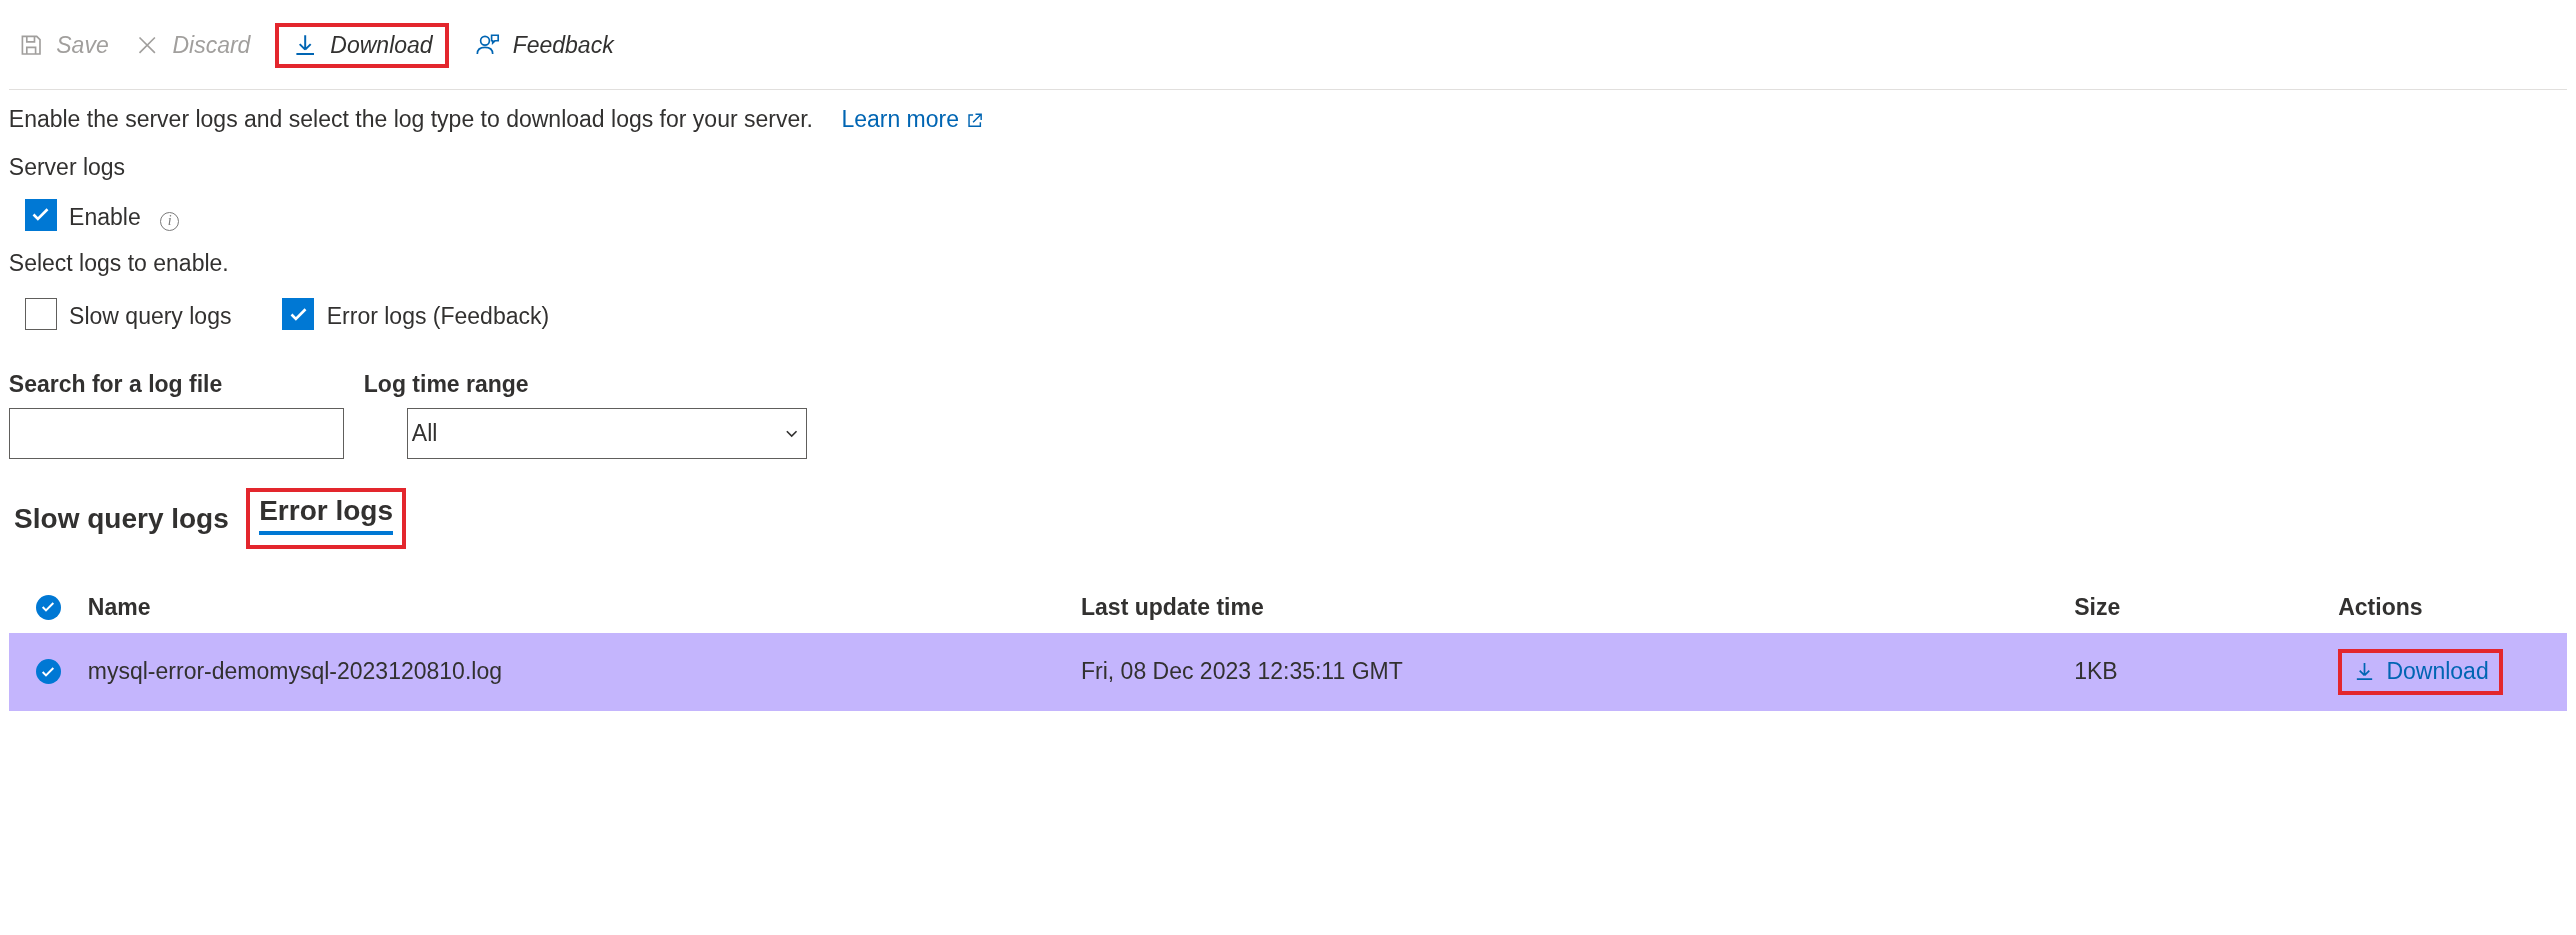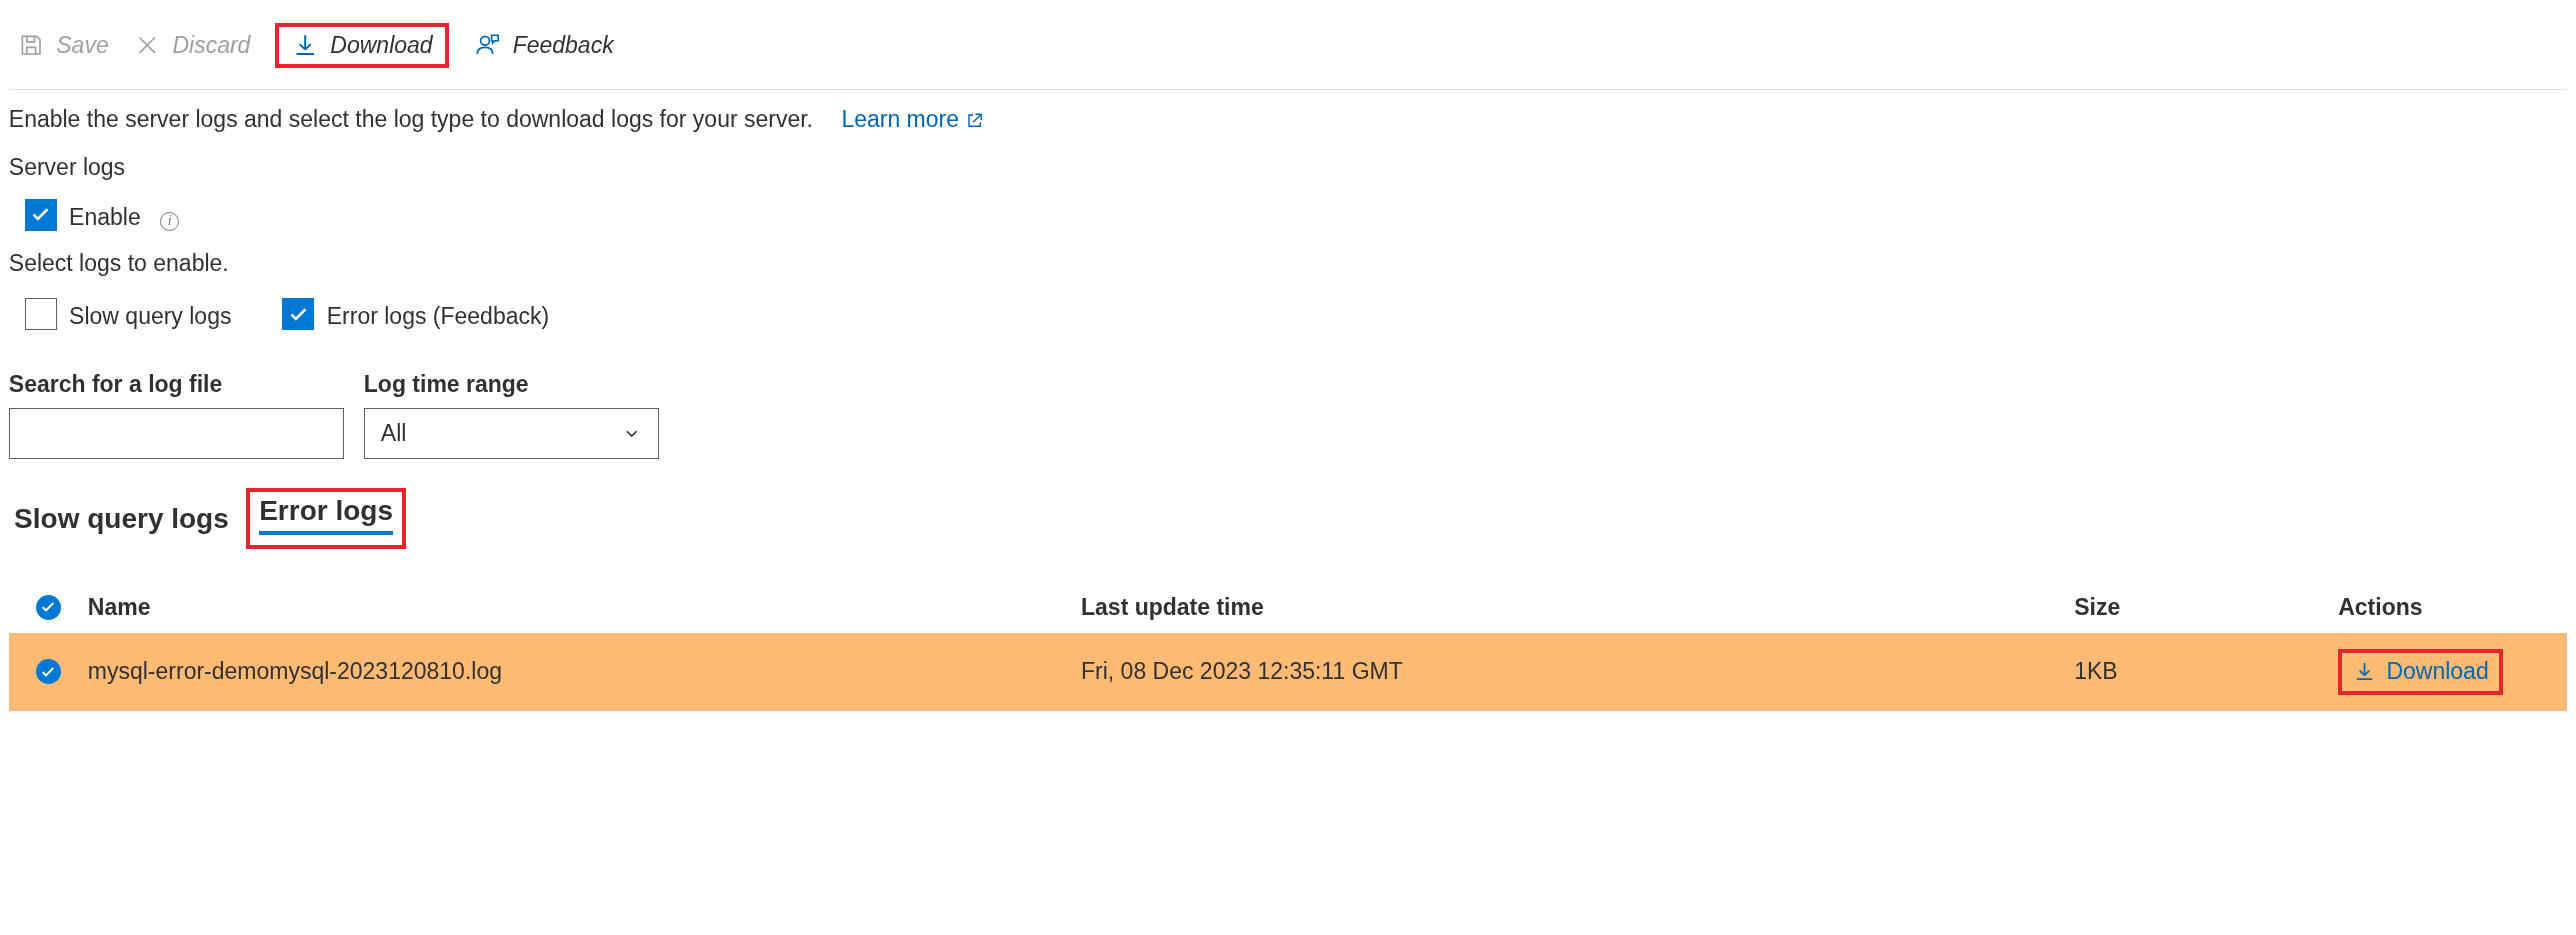--- a/index.html
+++ b/index.html
@@ -66,44 +66,45 @@
     .filters { display: flex; gap: 20px; padding: 10.6px 0 16px 0; }
     .filter-group { display: flex; flex-direction: column; gap: 10.6px; }
     .filter-label { font-weight: 600; }
     .text-input {
       width: 335px; height: 51px;
       border: 0.9px solid #605e5c;
       padding: 0 12.3px;
       font-size: 21px;
     }
     .dropdown {
-      width: 295px; height: 51px;
+      width: 400px; height: 51px;
       border: 0.9px solid #605e5c;
       display: flex; align-items: center; justify-content: space-between;
-      padding: 0 16px;
+      padding: 0 4px;
       cursor: pointer;
+      margin-left: 43px;
     }
     .dropdown svg { width: 19.4px; height: 19.4px; }
     .tabs { display: flex; gap: 17.6px; padding: 12.3px 0 32px 5.3px; align-items: center; }
     .tab { font-size: 28px; font-weight: 600; padding: 3.5px 0; }
     .tab-highlight {
       border: 4.4px solid #e3262d;
       padding: 0 8.8px 10.6px 8.8px;
       display: inline-block;
     }
     .tab-highlight .tab { border-bottom: 4.4px solid #0078d4; padding-bottom: 3.5px; text-align: center; }
     .table { width: 100%; }
     .thead, .trow {
       display: grid;
       grid-template-columns: 79px 1fr 1fr 264px 229px;
       align-items: center;
       padding: 12.3px 0;
     }
     .thead .tcell { font-weight: 600; }
-    .trow { background: #fdba74; padding: 16px 0; }
+    .trow { background: #c4b5fd; padding: 16px 0; }
     .tcell-check { display: flex; justify-content: center; }
     .radio-check {
       width: 25px; height: 25px;
       background: #0078d4;
       border-radius: 50%;
       display: flex; align-items: center; justify-content: center;
     }
     .radio-check svg { width: 16px; height: 16px; }
     .action-highlight {
       border: 4.4px solid #e3262d;

